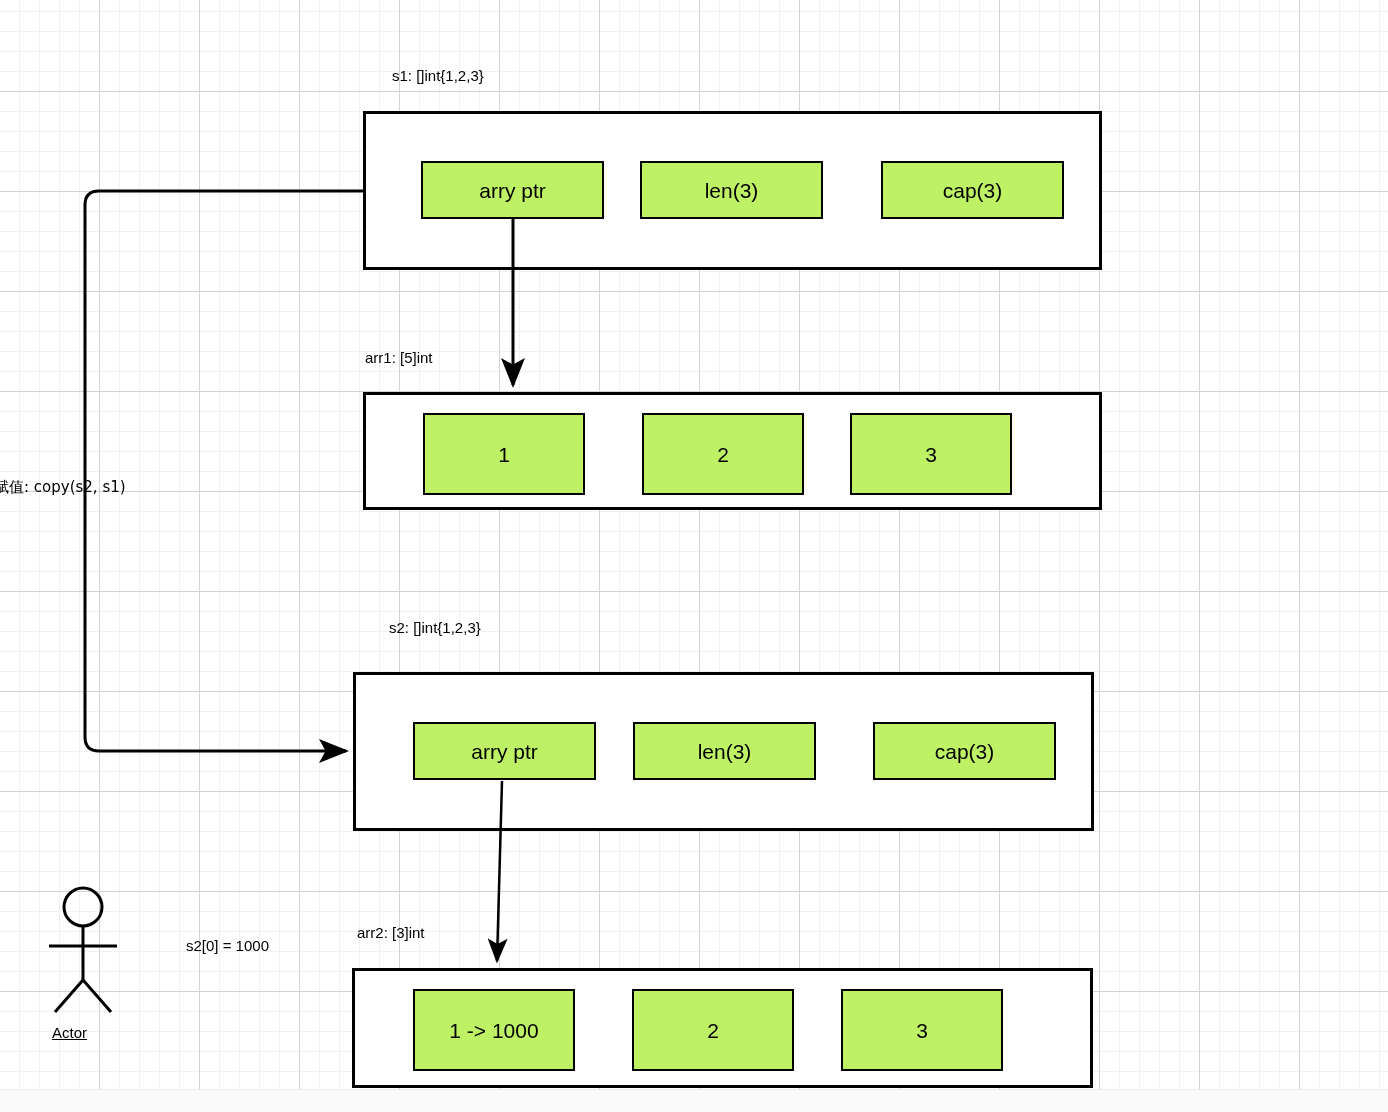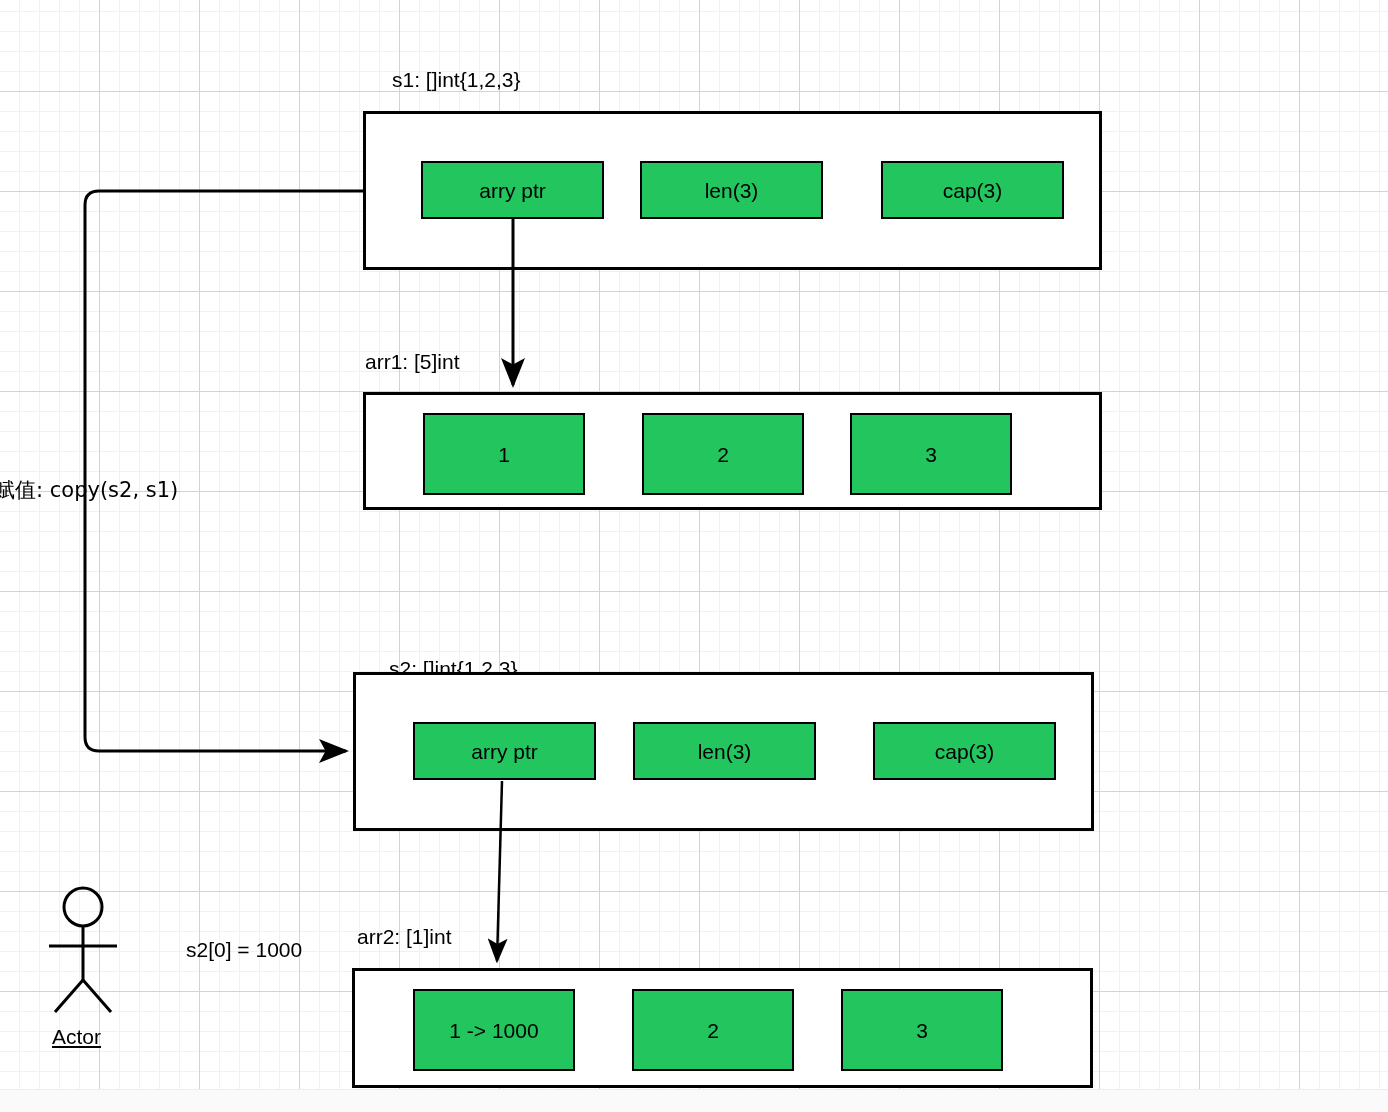--- a/index.html
+++ b/index.html
@@ -45,33 +45,33 @@
     position: absolute;
     box-sizing: border-box;
     border: 3px solid #000000;
     background: #ffffff;
   }
   
   .cell {
     position: absolute;
     box-sizing: border-box;
     border: 2px solid #000000;
-    background: #22c55e;
+    background: #bef264;
     display: flex;
     align-items: center;
     justify-content: center;
     font-size: 21px;
     color: #000000;
     line-height: 1;
     white-space: nowrap;
   }
   
   .label {
     position: absolute;
-    font-size: 21px;
+    font-size: 15px;
     color: #000000;
     white-space: nowrap;
     line-height: 1.1;
   }
   .label-cjk {
     font-family: "DejaVu Sans", "Liberation Sans", sans-serif;
   }
   
   .overlay {
     position: absolute;
@@ -115,31 +115,31 @@
   <div class="label" style="left:365px; top:350px;">arr1: [5]int</div>
 
   <div class="outer-box" style="left:363px; top:392px; width:739px; height:118px;">
     <div class="cell" style="left:57px; top:18px; width:162px; height:82px;">1</div>
     <div class="cell" style="left:276px; top:18px; width:162px; height:82px;">2</div>
     <div class="cell" style="left:484px; top:18px; width:162px; height:82px;">3</div>
   </div>
 
   <div class="label label-cjk" style="left:-6px; top:479px;">赋值: copy(s2, s1)</div>
 
-  <div class="label" style="left:389px; top:657px;">s2: []int{1,2,3}</div>
+  <div class="label" style="left:389px; top:620px;">s2: []int{1,2,3}</div>
 
   <div class="outer-box" style="left:353px; top:672px; width:741px; height:159px;">
     <div class="cell" style="left:57px; top:47px; width:183px; height:58px;">arry ptr</div>
     <div class="cell" style="left:277px; top:47px; width:183px; height:58px;">len(3)</div>
     <div class="cell" style="left:517px; top:47px; width:183px; height:58px;">cap(3)</div>
   </div>
 
   <div class="label" style="left:186px; top:938px;">s2[0] = 1000</div>
 
-  <div class="label" style="left:357px; top:925px;">arr2: [1]int</div>
+  <div class="label" style="left:357px; top:925px;">arr2: [3]int</div>
 
   <div class="outer-box" style="left:352px; top:968px; width:741px; height:120px;text-align:center;">
     <div class="cell" style="left:58px; top:18px; width:162px; height:82px;">1 -&gt; 1000</div>
     <div class="cell" style="left:277px; top:18px; width:162px; height:82px;">2</div>
     <div class="cell" style="left:486px; top:18px; width:162px; height:82px;">3</div>
   </div>
 
   <div class="label" style="left:52px; top:1025px;text-decoration:underline;">Actor</div>
 
   <svg class="overlay" viewBox="0 0 1388 1112" xmlns="http://www.w3.org/2000/svg">

